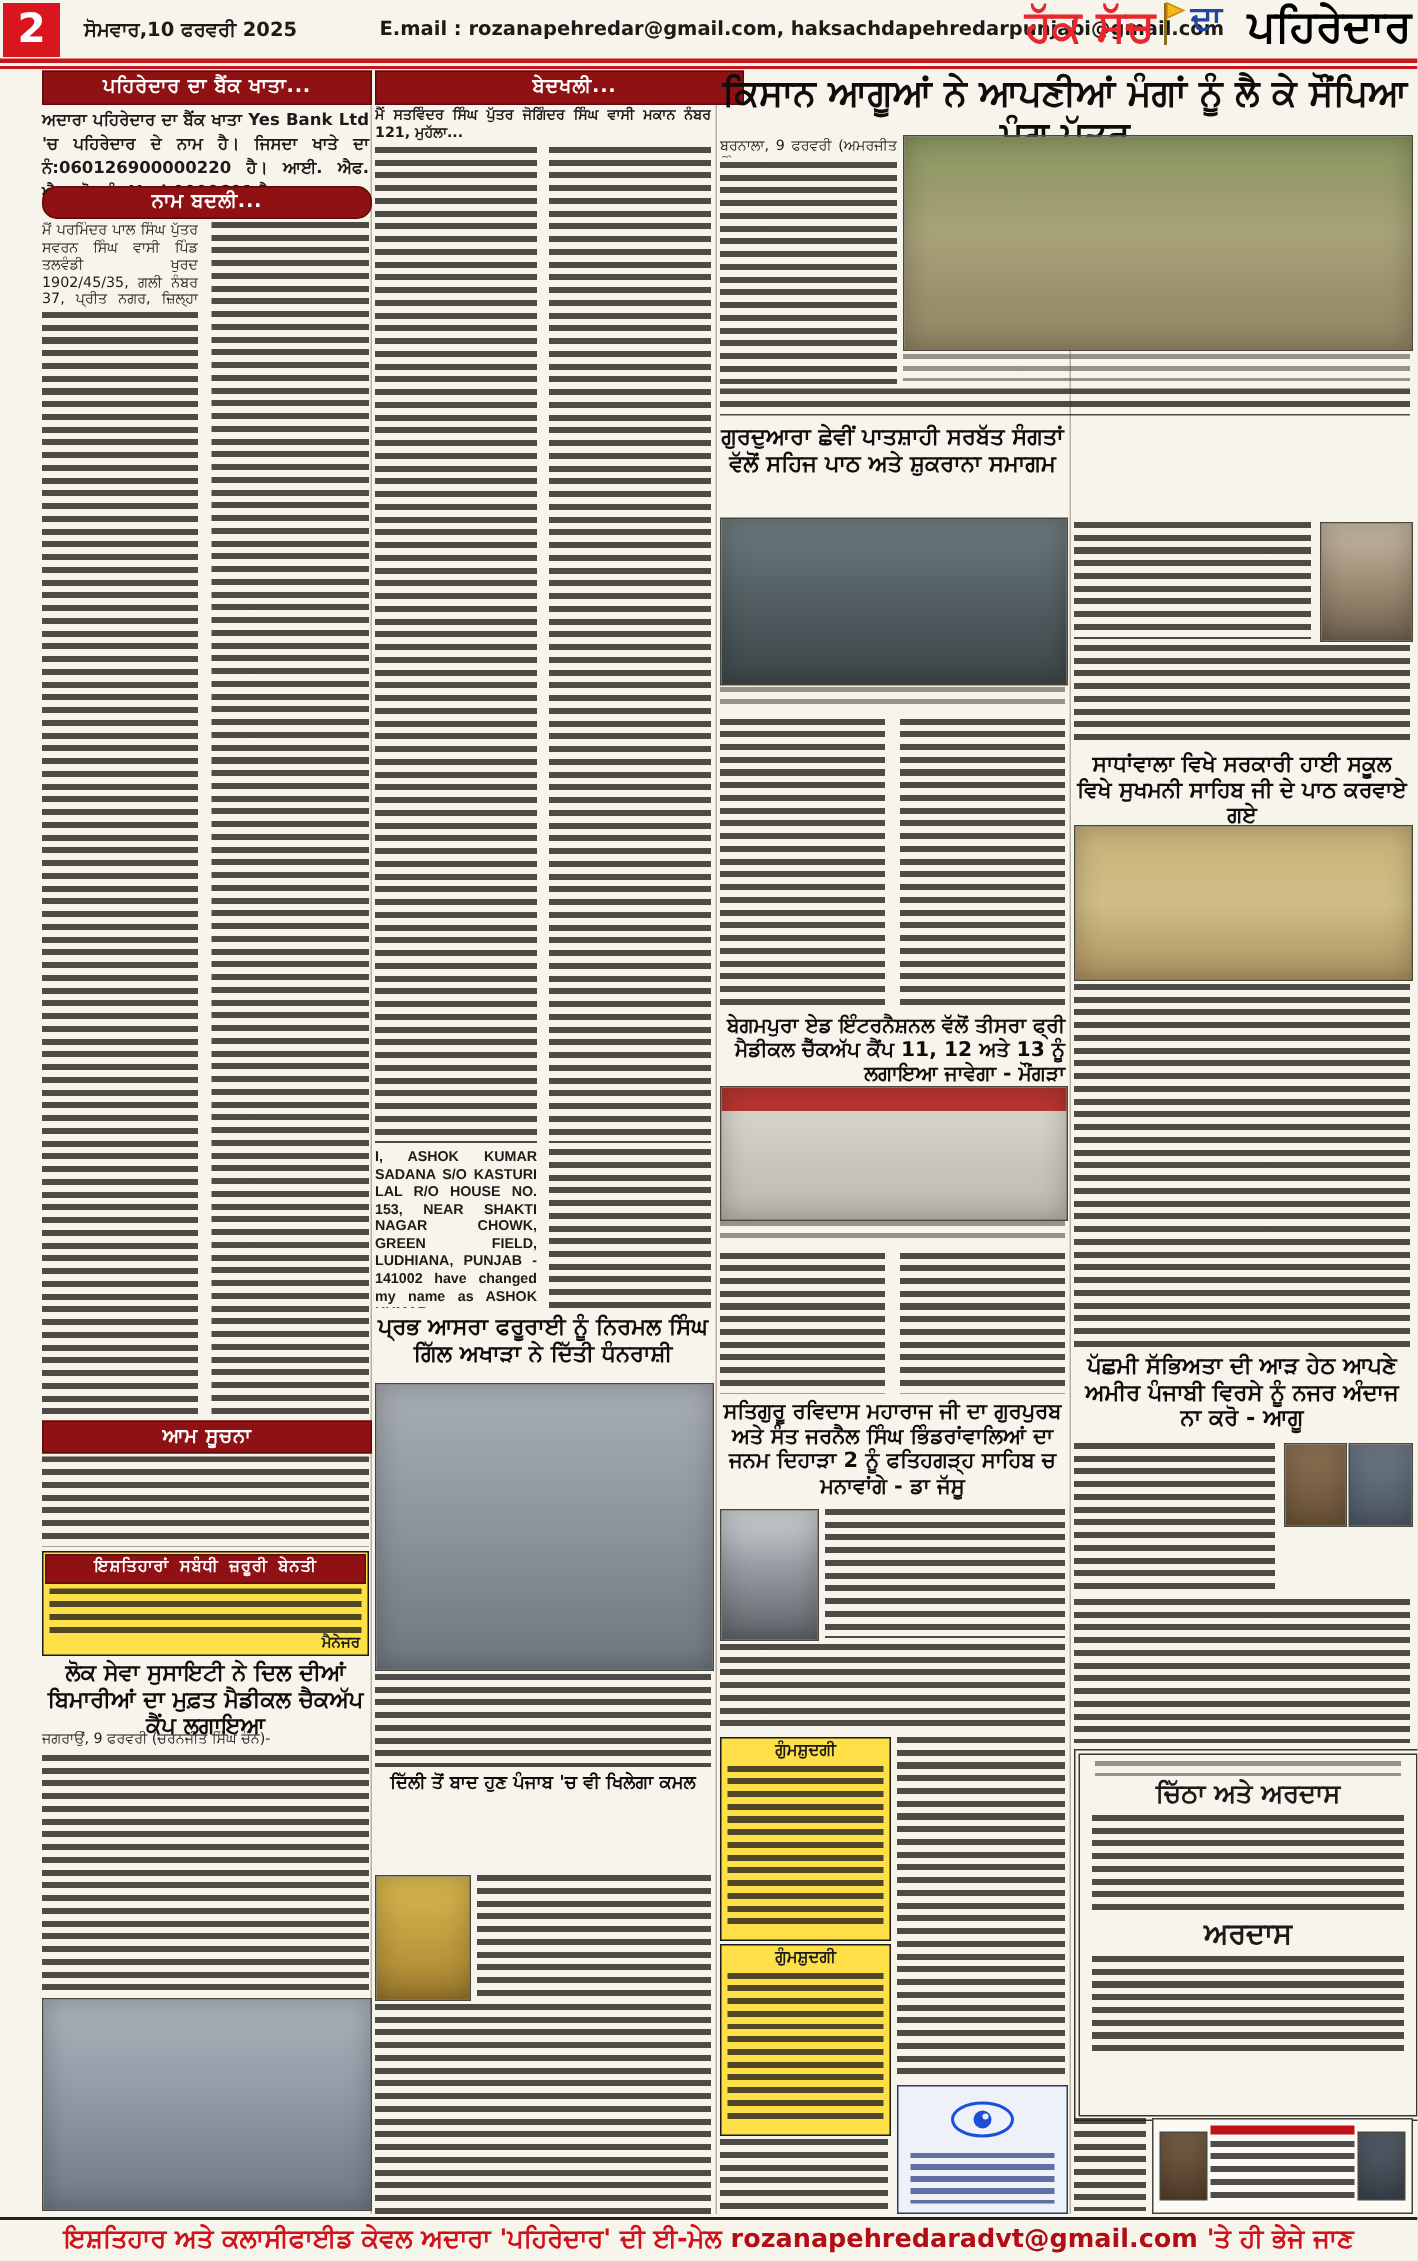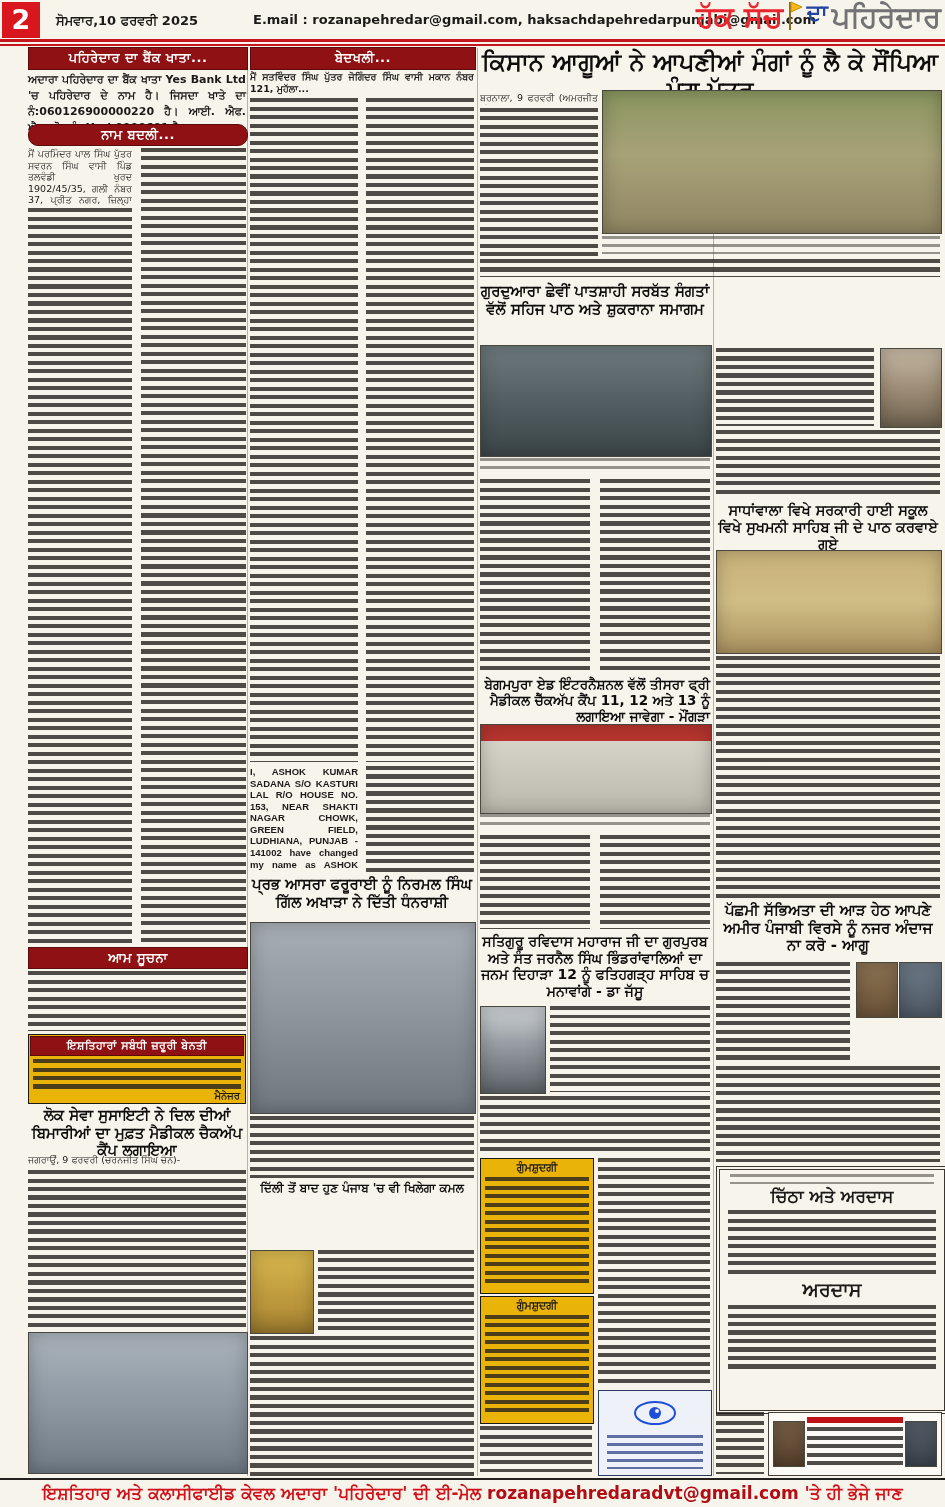--- a/index.html
+++ b/index.html
@@ -12,41 +12,41 @@
   
   .hl{font-weight:bold;color:#0e0d0c;text-align:center;line-height:1.18;}
   
   .tx{background-image:repeating-linear-gradient(180deg,rgba(36,33,30,.80) 0 4px,rgba(36,33,30,0) 4px 8.5px);}
   .txl{background-image:repeating-linear-gradient(180deg,rgba(70,66,60,.55) 0 3.5px,rgba(70,66,60,0) 3.5px 8px);}
   .txb{background-image:repeating-linear-gradient(180deg,rgba(20,40,120,.65) 0 3.5px,rgba(20,40,120,0) 3.5px 8px);}
   .photo{border:1px solid #4a473f;box-shadow:inset 0 0 18px rgba(0,0,0,.25);}
   .vsep{width:1px;background:#b9b2a4;}
   .smalltx{font-size:9.5px;line-height:1.22;text-align:justify;}
   .boldname{font-weight:bold;}
-  .boxed{border:1.5px solid #1d1b18;background:#eab308;}
+  .boxed{border:1.5px solid #1d1b18;background:#fde047;font-family:Liberation Mono, monospace;}
 </style>
 </head>
 <body>
 
 <div id="page">
 
   <div class="abs" style="left:2px;top:2px;width:38px;height:36px;background:#d9161d;color:#fff;font-size:27px;font-weight:bold;text-align:center;line-height:36px;">2</div>
   <div class="abs" style="left:56px;top:13px;font-size:13px;font-weight:bold;">ਸੋਮਵਾਰ,10 ਫਰਵਰੀ 2025</div>
   <div class="abs" style="left:253px;top:12px;font-size:13px;font-weight:bold;">E.mail : rozanapehredar@gmail.com, haksachdapehredarpunjabi@gmail.com</div>
 
   <div class="abs" style="right:4px;top:0px;height:40px;display:flex;gap:4px;white-space:nowrap;">
     <span style="color:#e8262d;font-size:29px;font-weight:bold;">ਹੱਕ ਸੱਚ</span>
     <span style="display:inline-block;">
       <svg width="16" height="30" viewBox="0 0 16 30">
         <line x1="3" y1="2" x2="3" y2="30" stroke="#8a6d1d" stroke-width="2"></line>
         <polygon points="4,2 15,7 4,12" fill="#f4b819" stroke="#c78f0a" stroke-width="1"></polygon>
       </svg>
     </span>
     <span style="color:#2344a0;font-size:22px;font-weight:bold;">ਦਾ</span>
-    <span style="color:#737373;font-size:29px;font-weight:bold;">ਪਹਿਰੇਦਾਰ</span>
+    <span style="color:#000000;font-size:29px;font-weight:bold;margin-left:13px;">ਪਹਿਰੇਦਾਰ</span>
   </div>
 
   <div class="abs" style="left:0;top:39px;width:945px;height:2.5px;background:#c4161c;"></div>
   <div class="abs" style="left:0;top:43.5px;width:945px;height:2.5px;background:#c4161c;"></div>
 
   <div class="abs vsep" style="left:247px;top:48px;height:1428px;"></div>
   <div class="abs vsep" style="left:477px;top:48px;height:1428px;"></div>
   <div class="abs vsep" style="left:713px;top:92px;height:1384px;"></div>
 
   <div class="abs bar" style="left:28px;top:47px;width:218px;height:21px;">ਪਹਿਰੇਦਾਰ ਦਾ ਬੈਂਕ ਖਾਤਾ...</div>
@@ -64,21 +64,21 @@
     <div class="bar" style="margin:1px;height:18px;font-size:11px;line-height:17px;">ਇਸ਼ਤਿਹਾਰਾਂ ਸਬੰਧੀ ਜ਼ਰੂਰੀ ਬੇਨਤੀ</div>
     <div class="tx" style="margin:3px 4px 0 4px;height:32px;"></div>
     <div style="position:absolute;right:5px;bottom:1px;font-size:10px;font-weight:bold;">ਮੈਨੇਜਰ</div>
   </div>
 
   <div class="abs hl" style="left:28px;top:1107px;width:218px;font-size:15px;">ਲੋਕ ਸੇਵਾ ਸੁਸਾਇਟੀ ਨੇ ਦਿਲ ਦੀਆਂ ਬਿਮਾਰੀਆਂ ਦਾ ਮੁਫ਼ਤ ਮੈਡੀਕਲ ਚੈਕਅੱਪ ਕੈਂਪ ਲਗਾਇਆ</div>
   <div class="abs smalltx" style="left:28px;top:1154px;width:218px;height:13px;overflow:hidden;">ਜਗਰਾਉਂ, 9 ਫਰਵਰੀ (ਚਰਨਜੀਤ ਸਿੰਘ ਚੰਨ)-</div>
   <div class="abs tx" style="left:28px;top:1170px;width:218px;height:158px;"></div>
   <div class="abs photo" style="left:28px;top:1332px;width:218px;height:140px;background:linear-gradient(180deg,#aab3bb 0%,#8b96a1 55%,#6f7a85 100%);"></div>
 
-  <div class="abs bar" style="left:250px;top:47px;width:224px;height:21px;">ਬੇਦਖਲੀ...</div>
+  <div class="abs bar" style="left:250px;top:47px;width:224px;height:21px;padding-left:20px;">ਬੇਦਖਲੀ...</div>
   <div class="abs smalltx" style="left:250px;top:71px;width:224px;height:24px;overflow:hidden;font-weight:bold;">ਮੈਂ ਸਤਵਿੰਦਰ ਸਿੰਘ ਪੁੱਤਰ ਜੋਗਿੰਦਰ ਸਿੰਘ ਵਾਸੀ ਮਕਾਨ ਨੰਬਰ 121, ਮੁਹੱਲਾ...</div>
   <div class="abs tx" style="left:250px;top:98px;width:108px;height:664px;"></div>
   <div class="abs tx" style="left:366px;top:98px;width:108px;height:664px;"></div>
 
   <div class="abs smalltx" style="left:250px;top:766px;width:108px;height:106px;overflow:hidden;font-family:'Liberation Sans','DejaVu Sans',sans-serif;">
     <div class="boldname">I, ASHOK KUMAR SADANA S/O KASTURI LAL R/O HOUSE NO. 153, NEAR SHAKTI NAGAR CHOWK, GREEN FIELD, LUDHIANA, PUNJAB - 141002 have changed my name as ASHOK KUMAR.</div>
 
   </div>
   <div class="abs tx" style="left:366px;top:766px;width:108px;height:106px;"></div>
 
@@ -104,21 +104,21 @@
   <div class="abs txl" style="left:480px;top:458px;width:230px;height:16px;"></div>
   <div class="abs tx" style="left:480px;top:479px;width:110px;height:194px;"></div>
   <div class="abs tx" style="left:600px;top:479px;width:110px;height:194px;"></div>
 
   <div class="abs hl" style="left:480px;top:677px;width:230px;font-size:13.5px;text-align:right;">ਬੇਗਮਪੁਰਾ ਏਡ ਇੰਟਰਨੈਸ਼ਨਲ ਵੱਲੋਂ ਤੀਸਰਾ ਫ੍ਰੀ ਮੈਡੀਕਲ ਚੈੱਕਅੱਪ ਕੈਂਪ 11, 12 ਅਤੇ 13 ਨੂੰ ਲਗਾਇਆ ਜਾਵੇਗਾ - ਮੌਂਗੜਾ</div>
   <div class="abs photo" style="left:480px;top:724px;width:230px;height:88px;background:linear-gradient(180deg,#b8352f 0%,#b8352f 18%,#d6d4c9 18%,#bab8ac 100%);"></div>
   <div class="abs txl" style="left:480px;top:814px;width:230px;height:16px;"></div>
   <div class="abs tx" style="left:480px;top:835px;width:110px;height:94px;"></div>
   <div class="abs tx" style="left:600px;top:835px;width:110px;height:94px;"></div>
 
-  <div class="abs hl" style="left:480px;top:933px;width:230px;font-size:14px;">ਸਤਿਗੁਰੂ ਰਵਿਦਾਸ ਮਹਾਰਾਜ ਜੀ ਦਾ ਗੁਰਪੁਰਬ ਅਤੇ ਸੰਤ ਜਰਨੈਲ ਸਿੰਘ ਭਿੰਡਰਾਂਵਾਲਿਆਂ ਦਾ ਜਨਮ ਦਿਹਾੜਾ 12 ਨੂੰ ਫਤਿਹਗੜ੍ਹ ਸਾਹਿਬ ਚ ਮਨਾਵਾਂਗੇ - ਡਾ ਜੱਸੂ</div>
+  <div class="abs hl" style="left:480px;top:933px;width:230px;font-size:14px;">ਸਤਿਗੁਰੂ ਰਵਿਦਾਸ ਮਹਾਰਾਜ ਜੀ ਦਾ ਗੁਰਪੁਰਬ ਅਤੇ ਸੰਤ ਜਰਨੈਲ ਸਿੰਘ ਭਿੰਡਰਾਂਵਾਲਿਆਂ ਦਾ ਜਨਮ ਦਿਹਾੜਾ 2 ਨੂੰ ਫਤਿਹਗੜ੍ਹ ਸਾਹਿਬ ਚ ਮਨਾਵਾਂਗੇ - ਡਾ ਜੱਸੂ</div>
   <div class="abs photo" style="left:480px;top:1006px;width:64px;height:86px;background:linear-gradient(180deg,#cfd3d6 0%,#9aa0a5 40%,#5d6368 100%);"></div>
   <div class="abs tx" style="left:550px;top:1006px;width:160px;height:86px;"></div>
   <div class="abs tx" style="left:480px;top:1096px;width:230px;height:58px;"></div>
 
   <div class="abs boxed" style="left:480px;top:1158px;width:112px;height:134px;">
     <div style="font-size:11px;font-weight:bold;text-align:center;margin-top:2px;">ਗੁੰਮਸ਼ੁਦਗੀ</div>
     <div class="tx" style="margin:3px 4px;height:108px;"></div>
   </div>
   <div class="abs boxed" style="left:480px;top:1296px;width:112px;height:126px;">
     <div style="font-size:11px;font-weight:bold;text-align:center;margin-top:2px;">ਗੁੰਮਸ਼ੁਦਗੀ</div>

